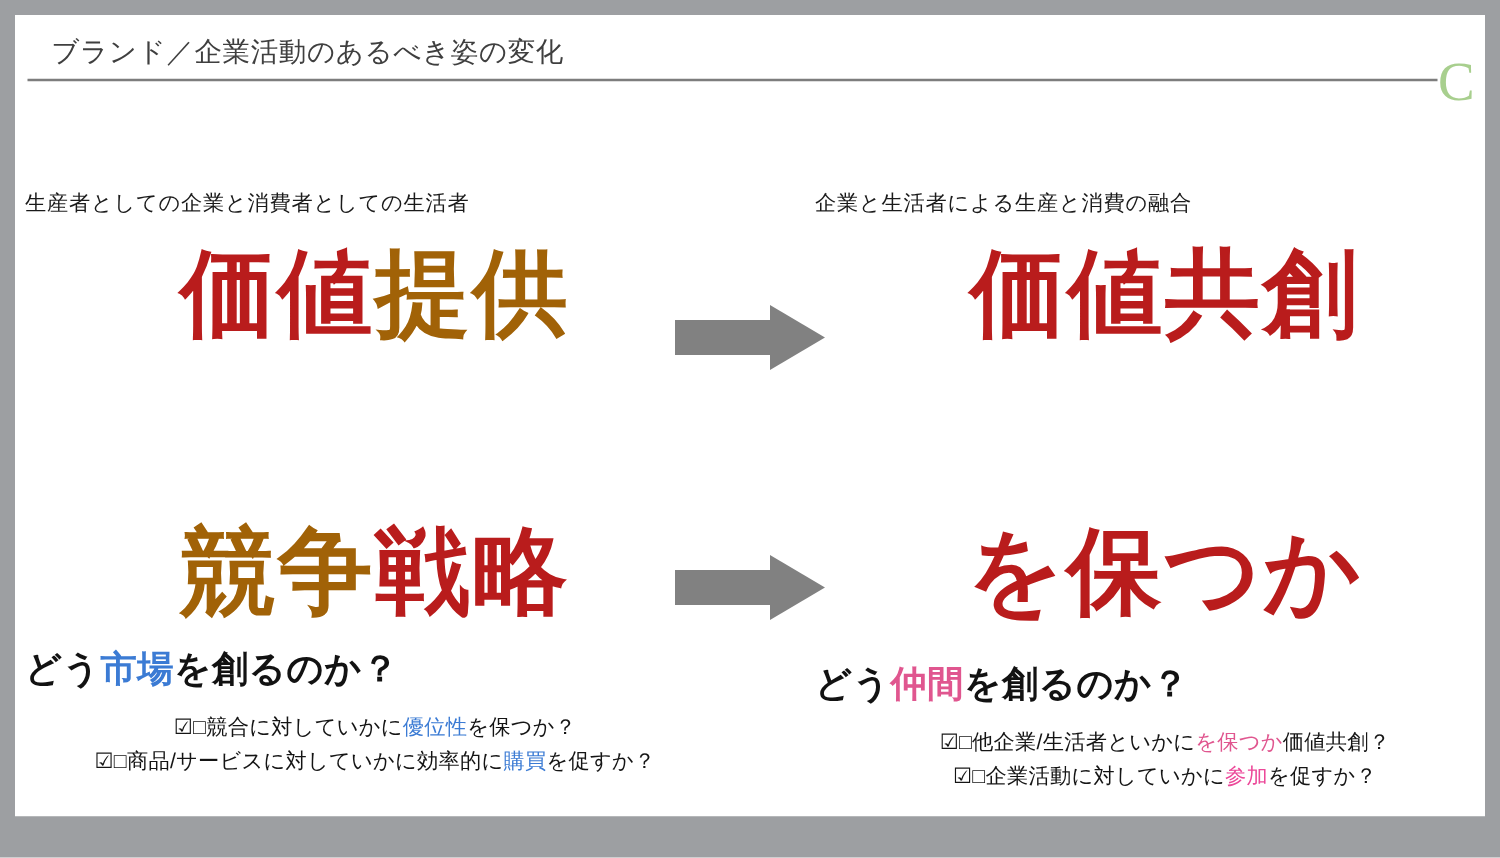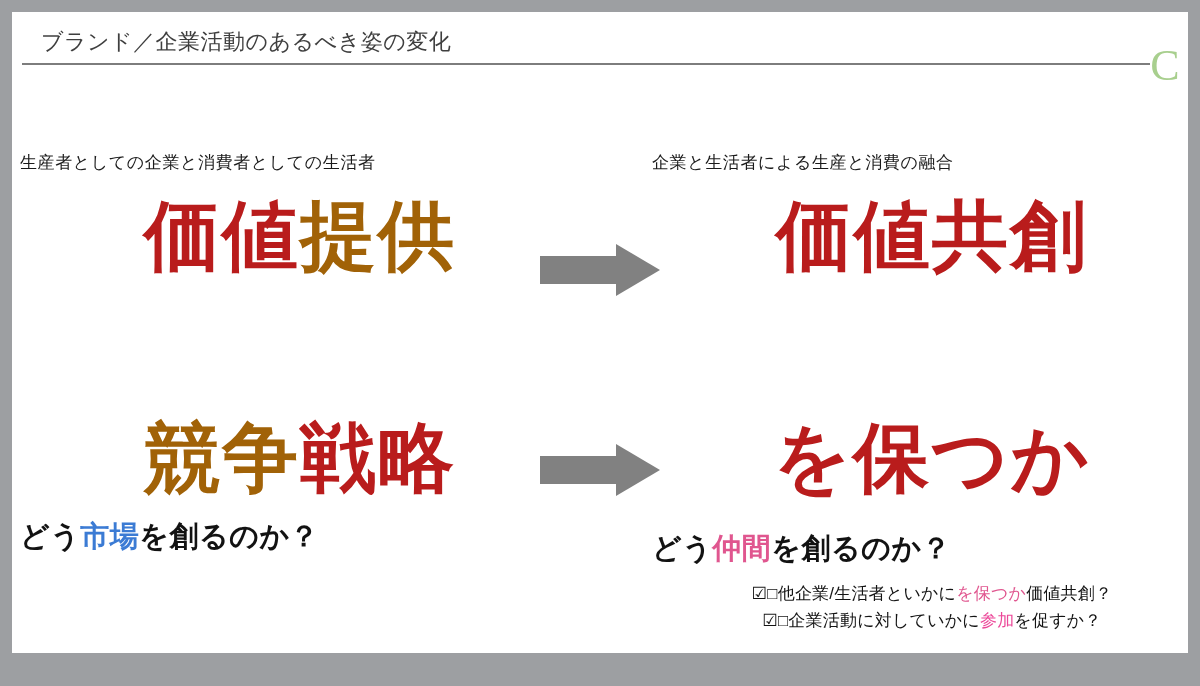--- a/index.html
+++ b/index.html
@@ -169,20 +169,28 @@
     </div>
   </div>
 
   <div class="panel panel-left" style="top:398px;">
     <div class="headline">
       <span class="ink-gray">競争</span><span class="ink-dark">戦略</span>
     </div>
     <div class="question" style="margin-top:14px;">
       <span>どう</span><span class="accent-blue">市場</span><span>を創るのか？</span>
     </div>
+    <div class="bullets" style="margin-top:16px;">
+      <div class="bullet">
+        <span>☑□</span><span>競合に対していかに</span><span class="accent-blue">優位性</span><span>を保つか？</span>
+      </div>
+      <div class="bullet">
+        <span>☑□</span><span>商品/サービスに対していかに効率的に</span><span class="accent-blue">購買</span><span>を促すか？</span>
+      </div>
+    </div>
   </div>
 
   <div class="arrow" style="left:528px; top:432px;">
     <div class="shaft"></div>
     <div class="head"></div>
   </div>
 
   <div class="panel panel-right" style="top:398px;">
     <div class="headline">
       <span class="ink-dark">を保つか</span>

